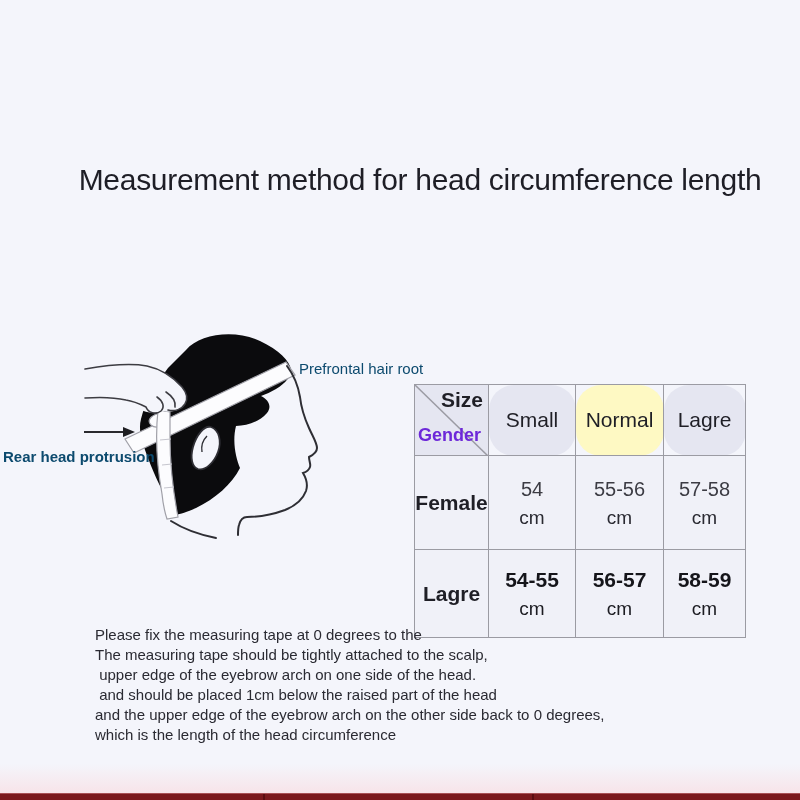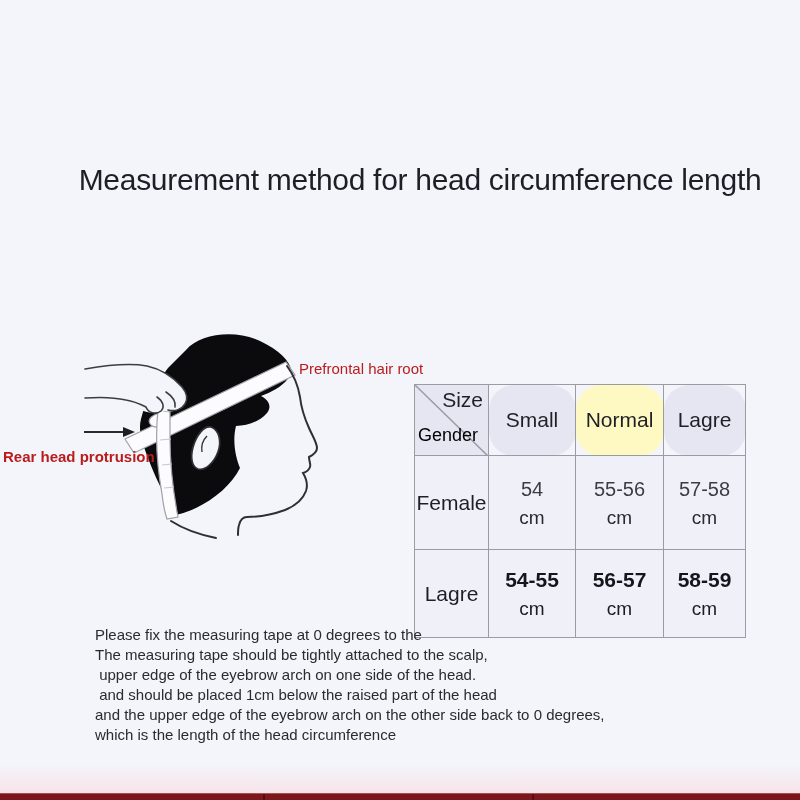--- a/index.html
+++ b/index.html
@@ -24,57 +24,57 @@
     padding-left:20px;
   }
   
   .diagram-svg{
     position:absolute;
     left:0;top:325px;
   }
   .diag-label{
     position:absolute;
     font-size:15px;
-    color:#b91c1c;
+    color:#0c4a6e;
     white-space:nowrap;
   }
   .label-front{left:299px;top:360px;}
   .label-rear{left:3px;top:448px;font-weight:bold;}
   
   table.size-table{
     position:absolute;
     left:414px;top:384px;
     border-collapse:collapse;
     table-layout:fixed;
   }
   .size-table td{
     border:1.5px solid #9b9ba3;
     text-align:center;
     vertical-align:middle;
     padding:0;
     background:#f0f1f8;
     color:#1f1f26;
   }
   .size-table tr.hdr td{background:#e5e6f1;}
-  .size-table .c0{width:73px;}
+  .size-table .c0{width:73px;font-weight:bold;}
   .size-table .c1{width:86px;}
   .size-table .c2{width:87px;}
   .size-table .c3{width:81px;}
   .size-table .r0{height:71px;}
   .size-table .r1{height:94px;}
   .size-table .r2{height:88px;}
   .corner-cell{position:relative;}
   .corner-cell svg{position:absolute;left:0;top:0;}
   .corner-top{
     position:absolute;right:5px;top:3px;
     font-size:21px;color:#1f1f26;
   }
   .corner-bottom{
     position:absolute;left:3px;bottom:9px;
-    font-size:18px;color:#000000;
+    font-size:18px;color:#6d28d9;
   }
   .col-hdr{font-size:21px;border-radius:25px;}
   .row-hdr{font-size:21px;}
   .cell .val{display:block;font-size:20px;line-height:30px;color:#3c3c44;}
   .cell .unit{display:block;font-size:19px;line-height:28px;color:#2a2a32;}
   tr.male .cell .val{font-weight:bold;font-size:21px;color:#15151a;}
   tr.male .cell .unit{color:#1c1c22;}
   
   .method{
     position:absolute;

